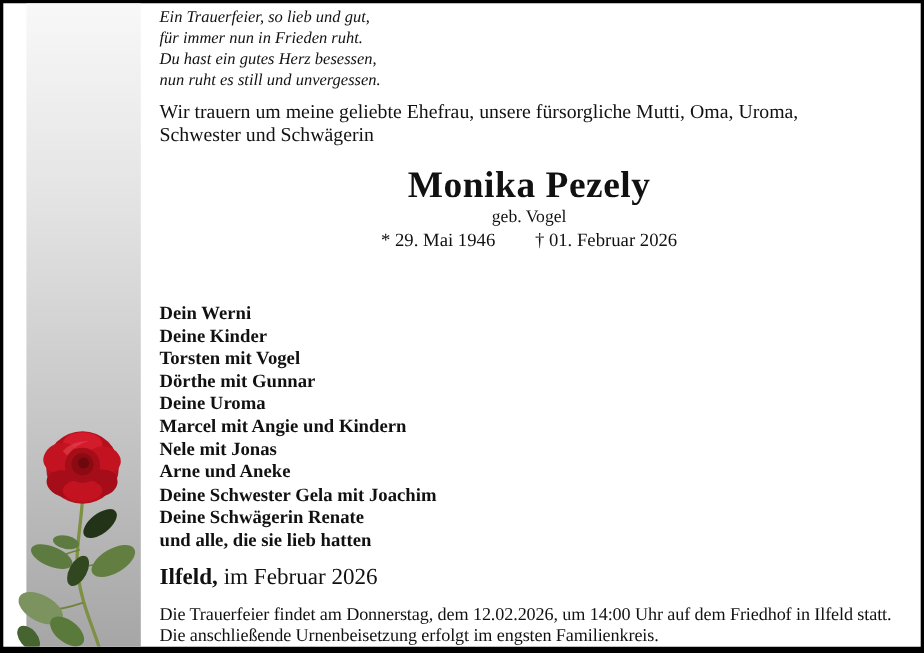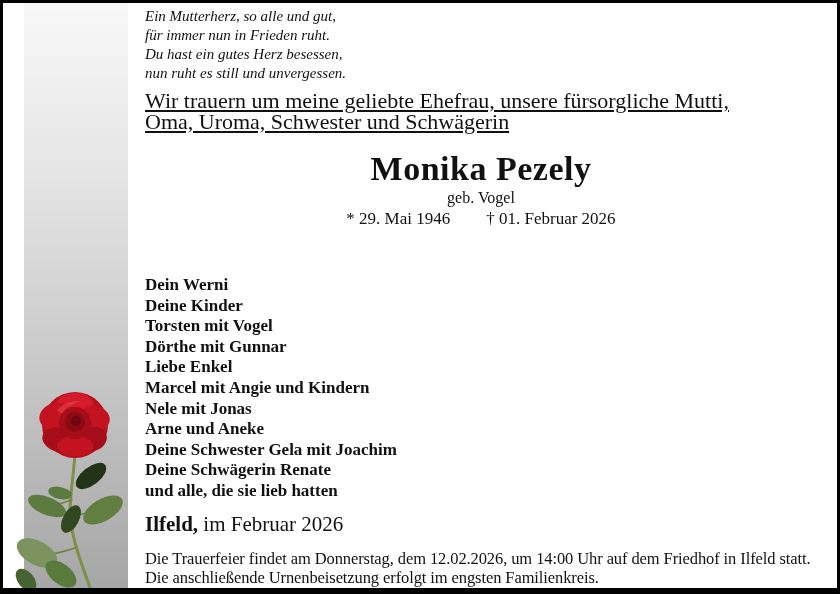--- a/index.html
+++ b/index.html
@@ -22,21 +22,21 @@
   .rose-svg { position:absolute; left:2px; bottom:0; width:120px; height:200px; }
 
   .content { position:absolute; left:142px; top:0; width:672px; height:585px; }
 
   .poem {
     position:absolute; top:4px; left:0;
     font-style:italic; font-size:15px; line-height:19px;
   }
   .intro {
     position:absolute; top:88px; left:0; max-width:585px;
-    font-size:22px; line-height:20.5px;text-decoration:underline;
+    font-size:18px; line-height:20.5px;
   }
   .name-block { position:absolute; top:146px; left:0; width:672px; text-align:center; }
   .deceased-name { font-size:34px; font-weight:bold; line-height:40px; letter-spacing:0.5px; }
   .maiden-name { font-size:16px; line-height:18px; }
   .dates { font-size:17px; line-height:20px; margin-top:2px; }
   .dates .death { margin-left:36px; }
   .farewell {
     position:absolute; top:246px; left:0;
     font-size:17px; line-height:18px;
   }
@@ -104,21 +104,21 @@
     <ellipse class="petal-a" cx="70" cy="58" rx="18" ry="10"></ellipse>
     <circle class="petal-c" cx="70" cy="35" r="16"></circle>
     <circle class="rose-heart1" cx="70" cy="34" r="10"></circle>
     <circle class="rose-heart2" cx="71" cy="33" r="5"></circle>
     <path class="petal-hi" d="M52 22 Q 62 12, 76 13 Q 64 16, 56 26 Z"></path>
   </svg>
 
   <div class="content">
 
     <div class="poem">
-        <div>Ein Mutterherz, so alle und gut,</div>
+        <div>Ein Trauerfeier, so lieb und gut,</div>
         <div>für immer nun in Frieden ruht.</div>
         <div>Du hast ein gutes Herz besessen,</div>
         <div>nun ruht es still und unvergessen.</div>
       </div>
 
     <div class="intro">Wir trauern um meine geliebte Ehefrau, unsere fürsorgliche Mutti, Oma, Uroma, Schwester und Schwägerin</div>
 
     <div class="name-block">
       <div class="deceased-name">Monika Pezely</div>
       <div class="maiden-name">geb. Vogel</div>
@@ -126,21 +126,21 @@
         <span class="birth">* 29. Mai 1946</span><span class="death">† 01. Februar 2026</span>
       </div>
     </div>
 
 
     <div class="mourners">
         <div>Dein Werni</div>
         <div>Deine Kinder</div>
         <div>Torsten mit Vogel</div>
         <div>Dörthe mit Gunnar</div>
-        <div>Liebe Enkel</div>
+        <div>Deine Uroma</div>
         <div>Marcel mit Angie und Kindern</div>
         <div>Nele mit Jonas</div>
         <div>Arne und Aneke</div>
         <div>Deine Schwester Gela mit Joachim</div>
         <div>Deine Schwägerin Renate</div>
         <div>und alle, die sie lieb hatten</div>
       </div>
 
     <div class="closing">
       <span class="place">Ilfeld,</span> <span class="date">im Februar 2026</span>

